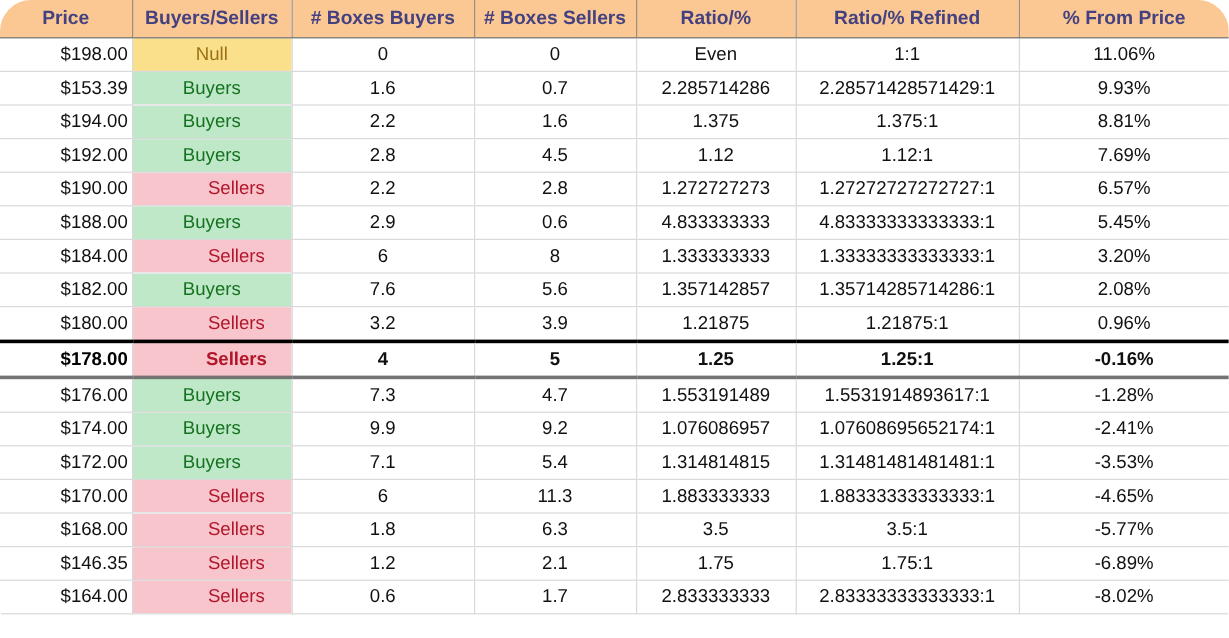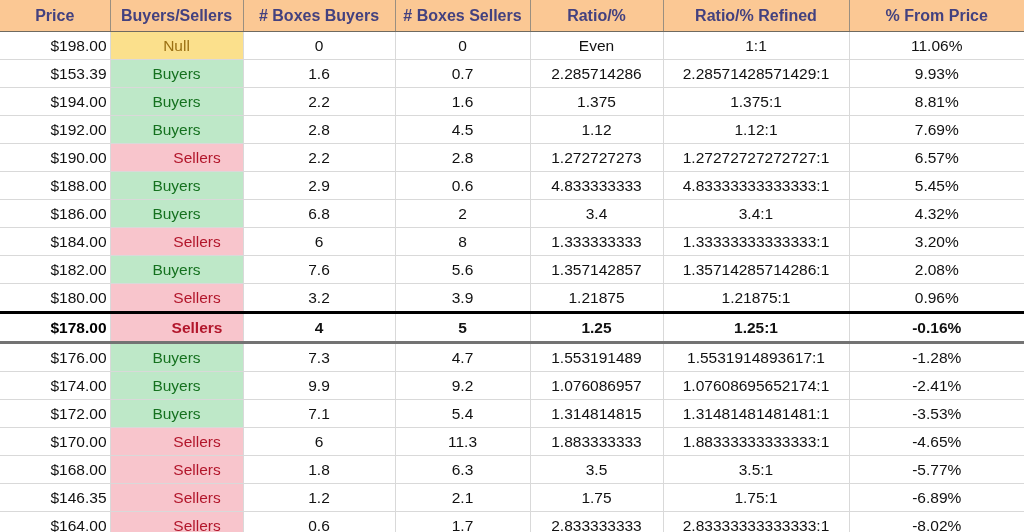--- a/index.html
+++ b/index.html
@@ -11,20 +11,21 @@
     width: 1024px;
     height: 532px;
     overflow: hidden;
     font-family: "Liberation Sans", sans-serif;
   }
   #sheet {
     width: 1024px;
     height: 532px;
     position: relative;
     overflow: hidden;
+    border-radius: 26px;
   }
   table.grid {
     border-collapse: collapse;
     table-layout: fixed;
     width: 1024px;
     font-size: 15.5px;
     color: #111111;
   }
   table.grid col.c-price      { width: 110px; }
   table.grid col.c-bs         { width: 133px; }
@@ -152,29 +153,20 @@
         <tr>
           <td class="price">$188.00</td>
           <td class="tag buyers">Buyers</td>
           <td>2.9</td>
           <td>0.6</td>
           <td>4.833333333</td>
           <td>4.83333333333333:1</td>
           <td>5.45%</td>
         </tr>
         <tr>
-          <td class="price">$186.00</td>
-          <td class="tag buyers">Buyers</td>
-          <td>6.8</td>
-          <td>2</td>
-          <td>3.4</td>
-          <td>3.4:1</td>
-          <td>4.32%</td>
-        </tr>
-        <tr>
           <td class="price">$184.00</td>
           <td class="tag sellers">Sellers</td>
           <td>6</td>
           <td>8</td>
           <td>1.333333333</td>
           <td>1.33333333333333:1</td>
           <td>3.20%</td>
         </tr>
         <tr>
           <td class="price">$182.00</td>

